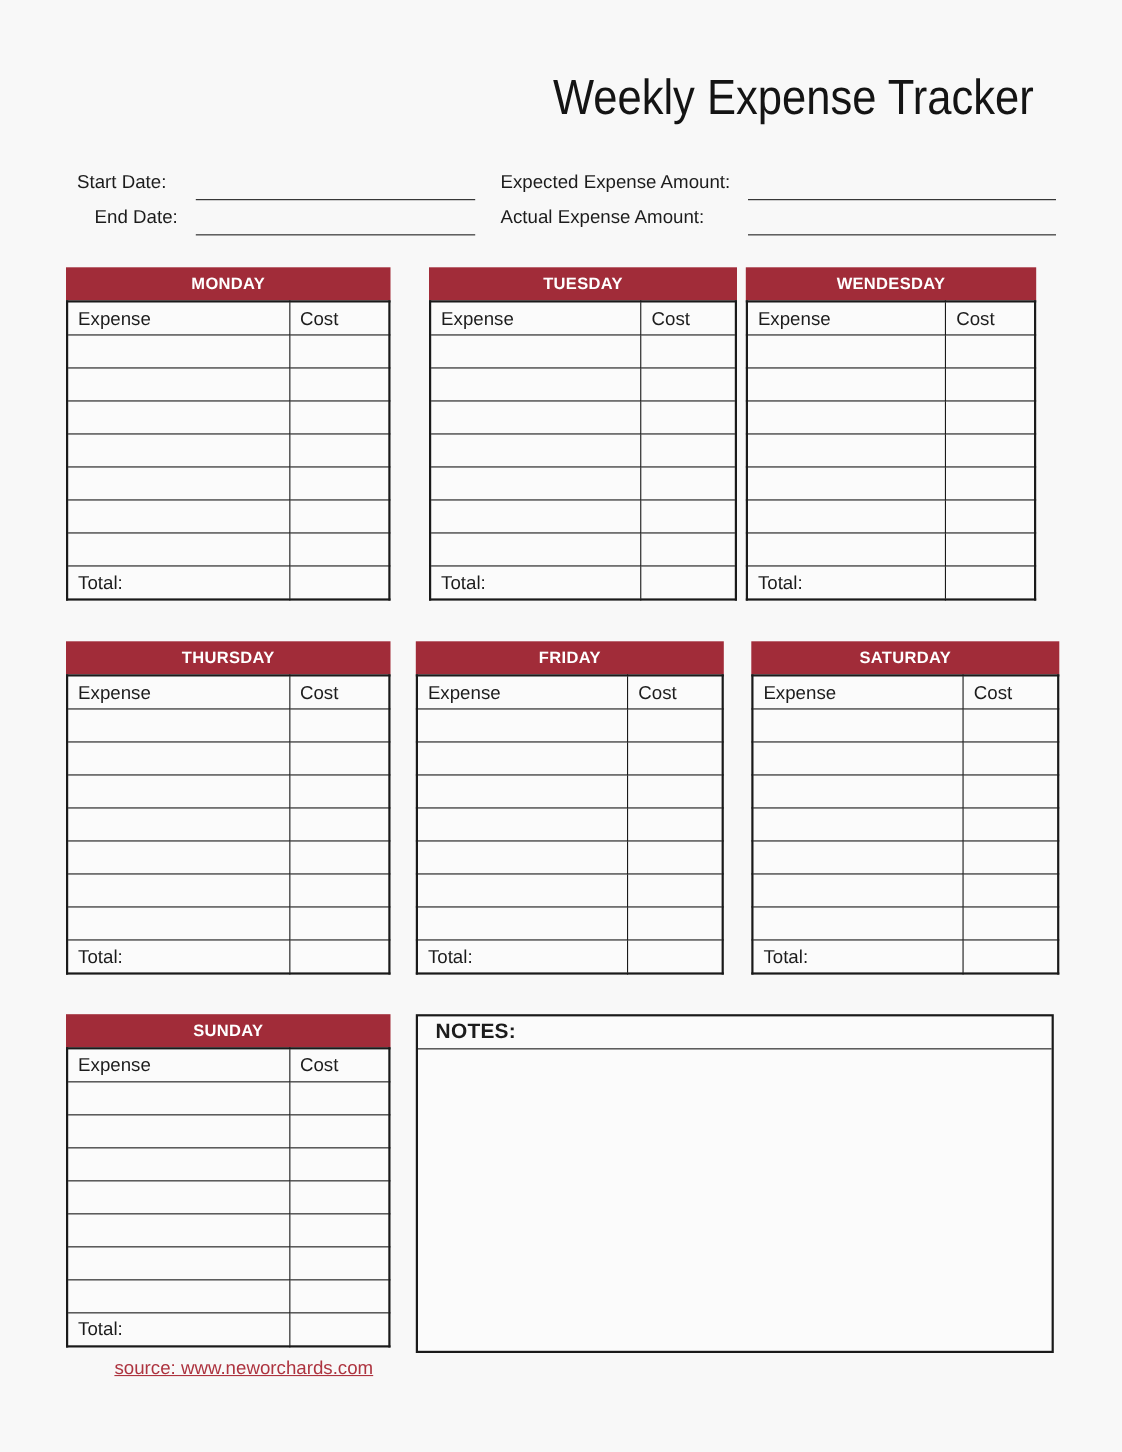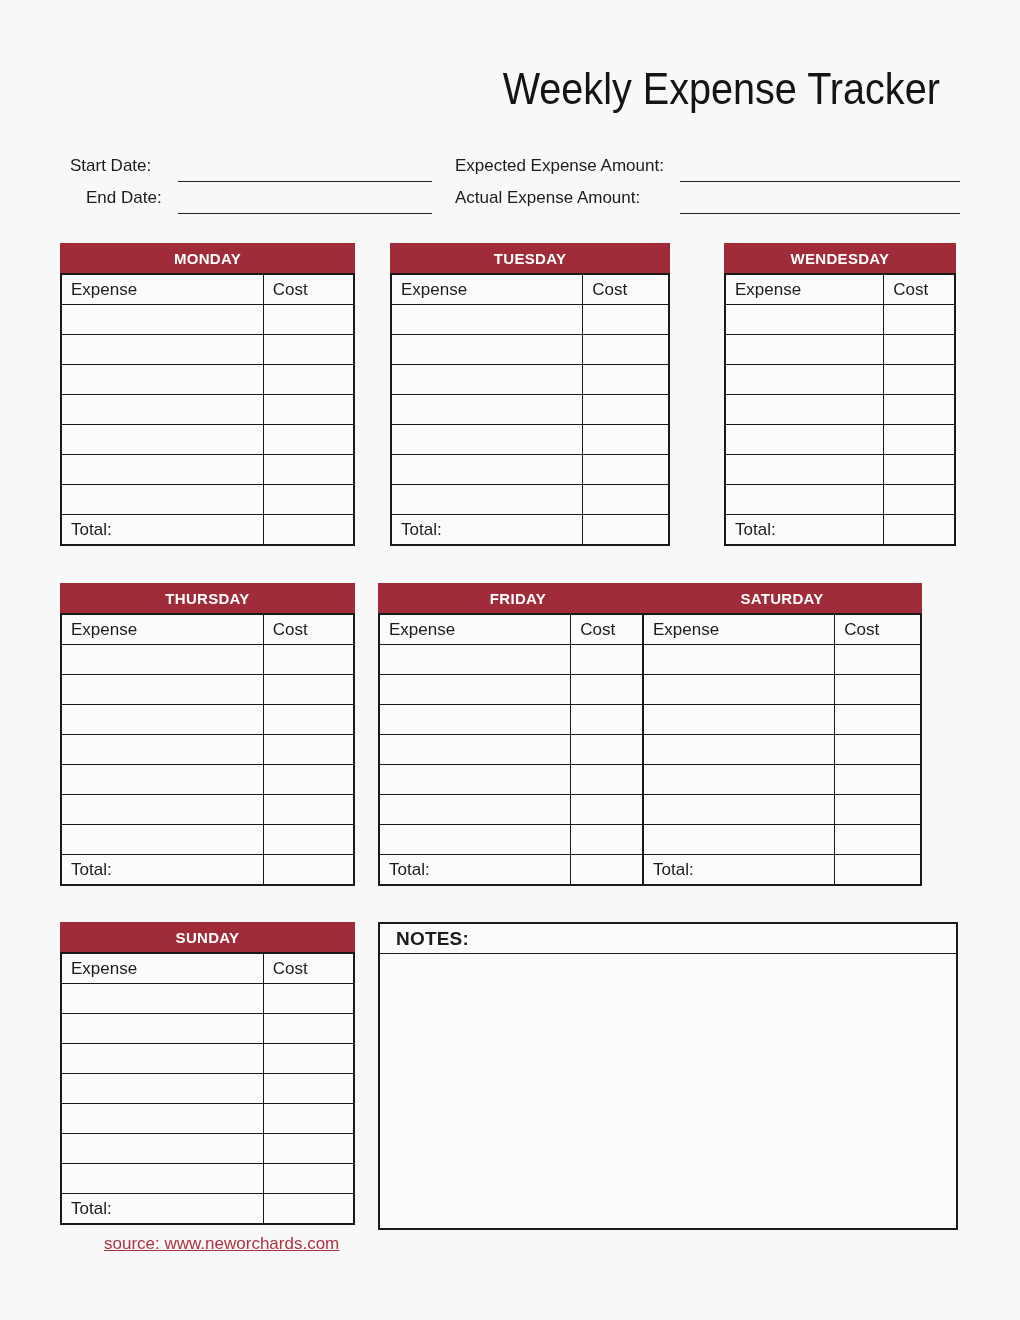--- a/index.html
+++ b/index.html
@@ -30,24 +30,24 @@
   .fline { position: absolute; height: 22px; border-bottom: 1.6px solid #222; font-size: 16px; }
   .line-start { left: 178px; top: 159px; width: 254px; }
   .line-end   { left: 178px; top: 191px; width: 254px; }
   .line-exp   { left: 680px; top: 159px; width: 280px; }
   .line-act   { left: 680px; top: 191px; width: 280px; }
 
   
   .day { position: absolute; }
   .pos-mon { left: 60px;  top: 243px; width: 295px; }
   .pos-tue { left: 378px; top: 243px; width: 280px; padding-left: 12px; }
-  .pos-wed { left: 678px; top: 243px; width: 232px; margin-left: 46px; }
+  .pos-wed { left: 678px; top: 243px; width: 264px; }
   .pos-thu { left: 60px;  top: 583px; width: 295px; }
   .pos-fri { left: 378px; top: 583px; width: 280px; }
-  .pos-sat { left: 642px; top: 583px; width: 280px; }
+  .pos-sat { left: 683px; top: 583px; width: 280px; }
   .pos-sun { left: 60px;  top: 922px; width: 295px; }
 
   .day-hd {
     background: var(--day-header-bg, #a12c39);
     color: var(--day-header-text, #ffffff);
     font-weight: 700; font-size: 15px; text-align: center;
     height: 30px; line-height: 31px; letter-spacing: 0.3px;
   }
   .day table {
     width: 100%; border-collapse: collapse; table-layout: fixed;

